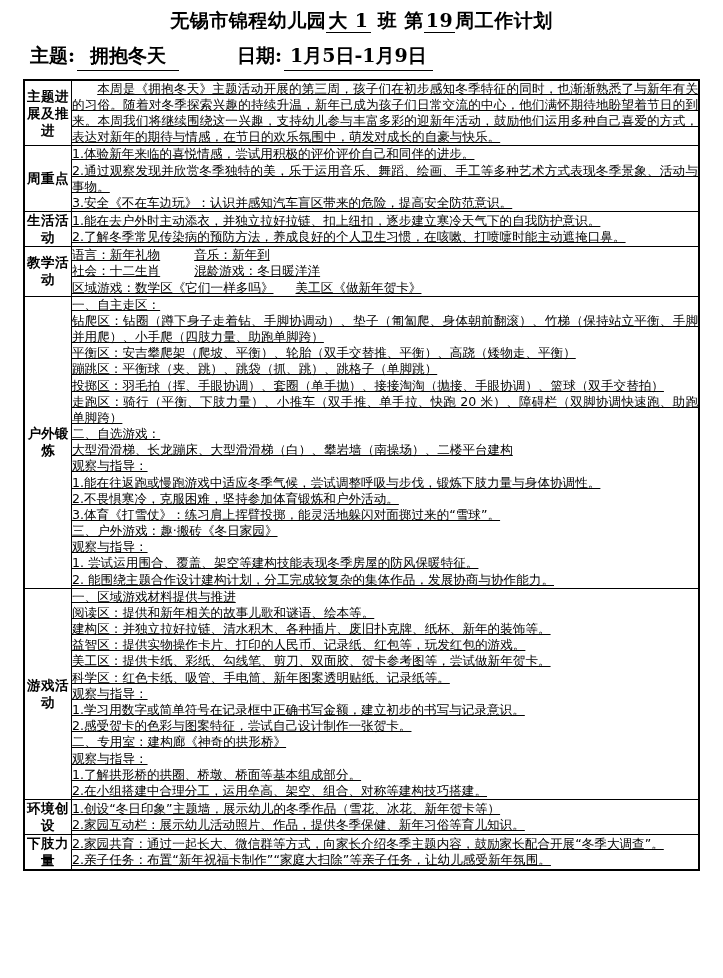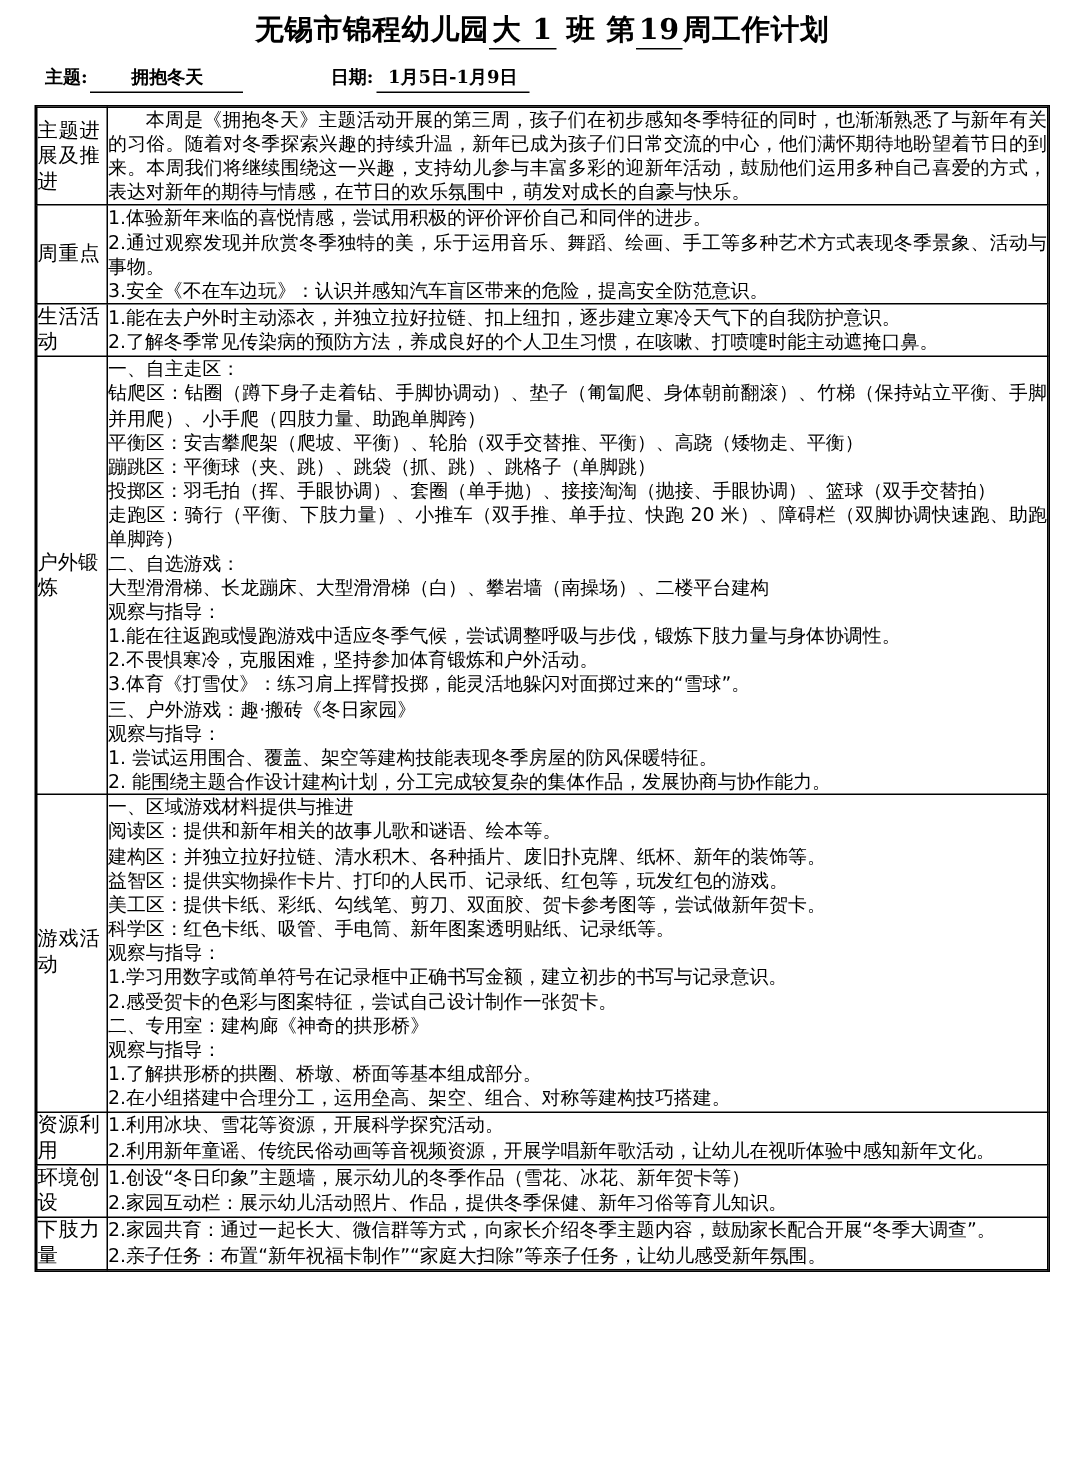--- a/index.html
+++ b/index.html
@@ -37,21 +37,21 @@
   .doc-title .blank {
     border-bottom: 1.5px solid #000;
     padding: 0 2px;
     display: inline-block;
   }
 
   
   .meta-row {
     display: flex;
     align-items: flex-end;
-    font-size: 12px;
+    font-size: 19px;
     font-weight: bold;
     font-family: "DejaVu Serif", "Liberation Serif", serif;
     margin-top: 10px;
     padding: 0 24px 0 30px;
   }
   .meta-item { display: flex; align-items: baseline; white-space: nowrap; }
   .meta-label { margin-right: 2px; }
   .meta-value {
     border-bottom: 1.2px solid #000;
     padding: 0 6px 1px 6px;
@@ -74,34 +74,36 @@
     border-collapse: collapse;
     table-layout: fixed;
   }
   table.plan td {
     border: 1px solid #000;
     vertical-align: middle;
     padding: 0;
   }
   td.lbl {
     width: 46px;
-    font-weight: normal;
+    text-align: center;
+    font-weight: bold;
     font-size: 13.5px;
     line-height: 1.26;
     font-family: "DejaVu Serif", "Liberation Serif", serif;
     padding: 2px 3px;
     letter-spacing: 0.5px;
   }
   td.lbl.narrow-stack { letter-spacing: 0; }
   td.body {
     font-size: 12.6px;
     line-height: 1.285;
     padding: 2px 4px 3px 5px;
     text-align: justify;
     text-justify: inter-ideograph;
+    text-decoration: underline;
   }
   td.body p {
     margin: 0;
     padding: 0;
   }
   td.body p.indent { text-indent: 2em; }
   .inline-gap { display: inline-block; width: 34px; }
   .inline-gap-sm { display: inline-block; width: 22px; }
 </style>
 </head>
@@ -149,20 +151,28 @@
       </tr>
 
       <tr>
         <td class="lbl">生活活动</td>
         <td class="body">
           <p>1.能在去户外时主动添衣，并独立拉好拉链、扣上纽扣，逐步建立寒冷天气下的自我防护意识。</p>
           <p>2.了解冬季常见传染病的预防方法，养成良好的个人卫生习惯，在咳嗽、打喷嚏时能主动遮掩口鼻。</p>
         </td>
       </tr>
 
+      <tr>
+        <td class="lbl">教学活动</td>
+        <td class="body">
+          <p><span>语言：新年礼物</span><span class="inline-gap"></span><span>音乐：新年到</span></p>
+          <p><span>社会：十二生肖</span><span class="inline-gap"></span><span>混龄游戏：冬日暖洋洋</span></p>
+          <p><span>区域游戏：数学区《它们一样多吗》</span><span class="inline-gap-sm"></span><span>美工区《做新年贺卡》</span></p>
+        </td>
+      </tr>
 
       <tr>
         <td class="lbl narrow-stack">户外锻炼</td>
         <td class="body">
           <p>一、自主走区：</p>
           <p>钻爬区：钻圈（蹲下身子走着钻、手脚协调动）、垫子（匍匐爬、身体朝前翻滚）、竹梯（保持站立平衡、手脚并用爬）、小手爬（四肢力量、助跑单脚跨）</p>
           <p>平衡区：安吉攀爬架（爬坡、平衡）、轮胎（双手交替推、平衡）、高跷（矮物走、平衡）</p>
           <p>蹦跳区：平衡球（夹、跳）、跳袋（抓、跳）、跳格子（单脚跳）</p>
           <p>投掷区：羽毛拍（挥、手眼协调）、套圈（单手抛）、接接淘淘（抛接、手眼协调）、篮球（双手交替拍）</p>
           <p>走跑区：骑行（平衡、下肢力量）、小推车（双手推、单手拉、快跑 20 米）、障碍栏（双脚协调快速跑、助跑单脚跨）</p>
@@ -191,27 +201,20 @@
           <p>观察与指导：</p>
           <p>1.学习用数字或简单符号在记录框中正确书写金额，建立初步的书写与记录意识。</p>
           <p>2.感受贺卡的色彩与图案特征，尝试自己设计制作一张贺卡。</p>
           <p>二、专用室：建构廊《神奇的拱形桥》</p>
           <p>观察与指导：</p>
           <p>1.了解拱形桥的拱圈、桥墩、桥面等基本组成部分。</p>
           <p>2.在小组搭建中合理分工，运用垒高、架空、组合、对称等建构技巧搭建。</p>
         </td>
       </tr>
 
-      <tr>
-        <td class="lbl">资源利用</td>
-        <td class="body">
-          <p>1.利用冰块、雪花等资源，开展科学探究活动。</p>
-          <p>2.利用新年童谣、传统民俗动画等音视频资源，开展学唱新年歌活动，让幼儿在视听体验中感知新年文化。</p>
-        </td>
-      </tr>
 
       <tr>
         <td class="lbl">环境创设</td>
         <td class="body">
           <p>1.创设“冬日印象”主题墙，展示幼儿的冬季作品（雪花、冰花、新年贺卡等）</p>
           <p>2.家园互动栏：展示幼儿活动照片、作品，提供冬季保健、新年习俗等育儿知识。</p>
         </td>
       </tr>
 
       <tr>

